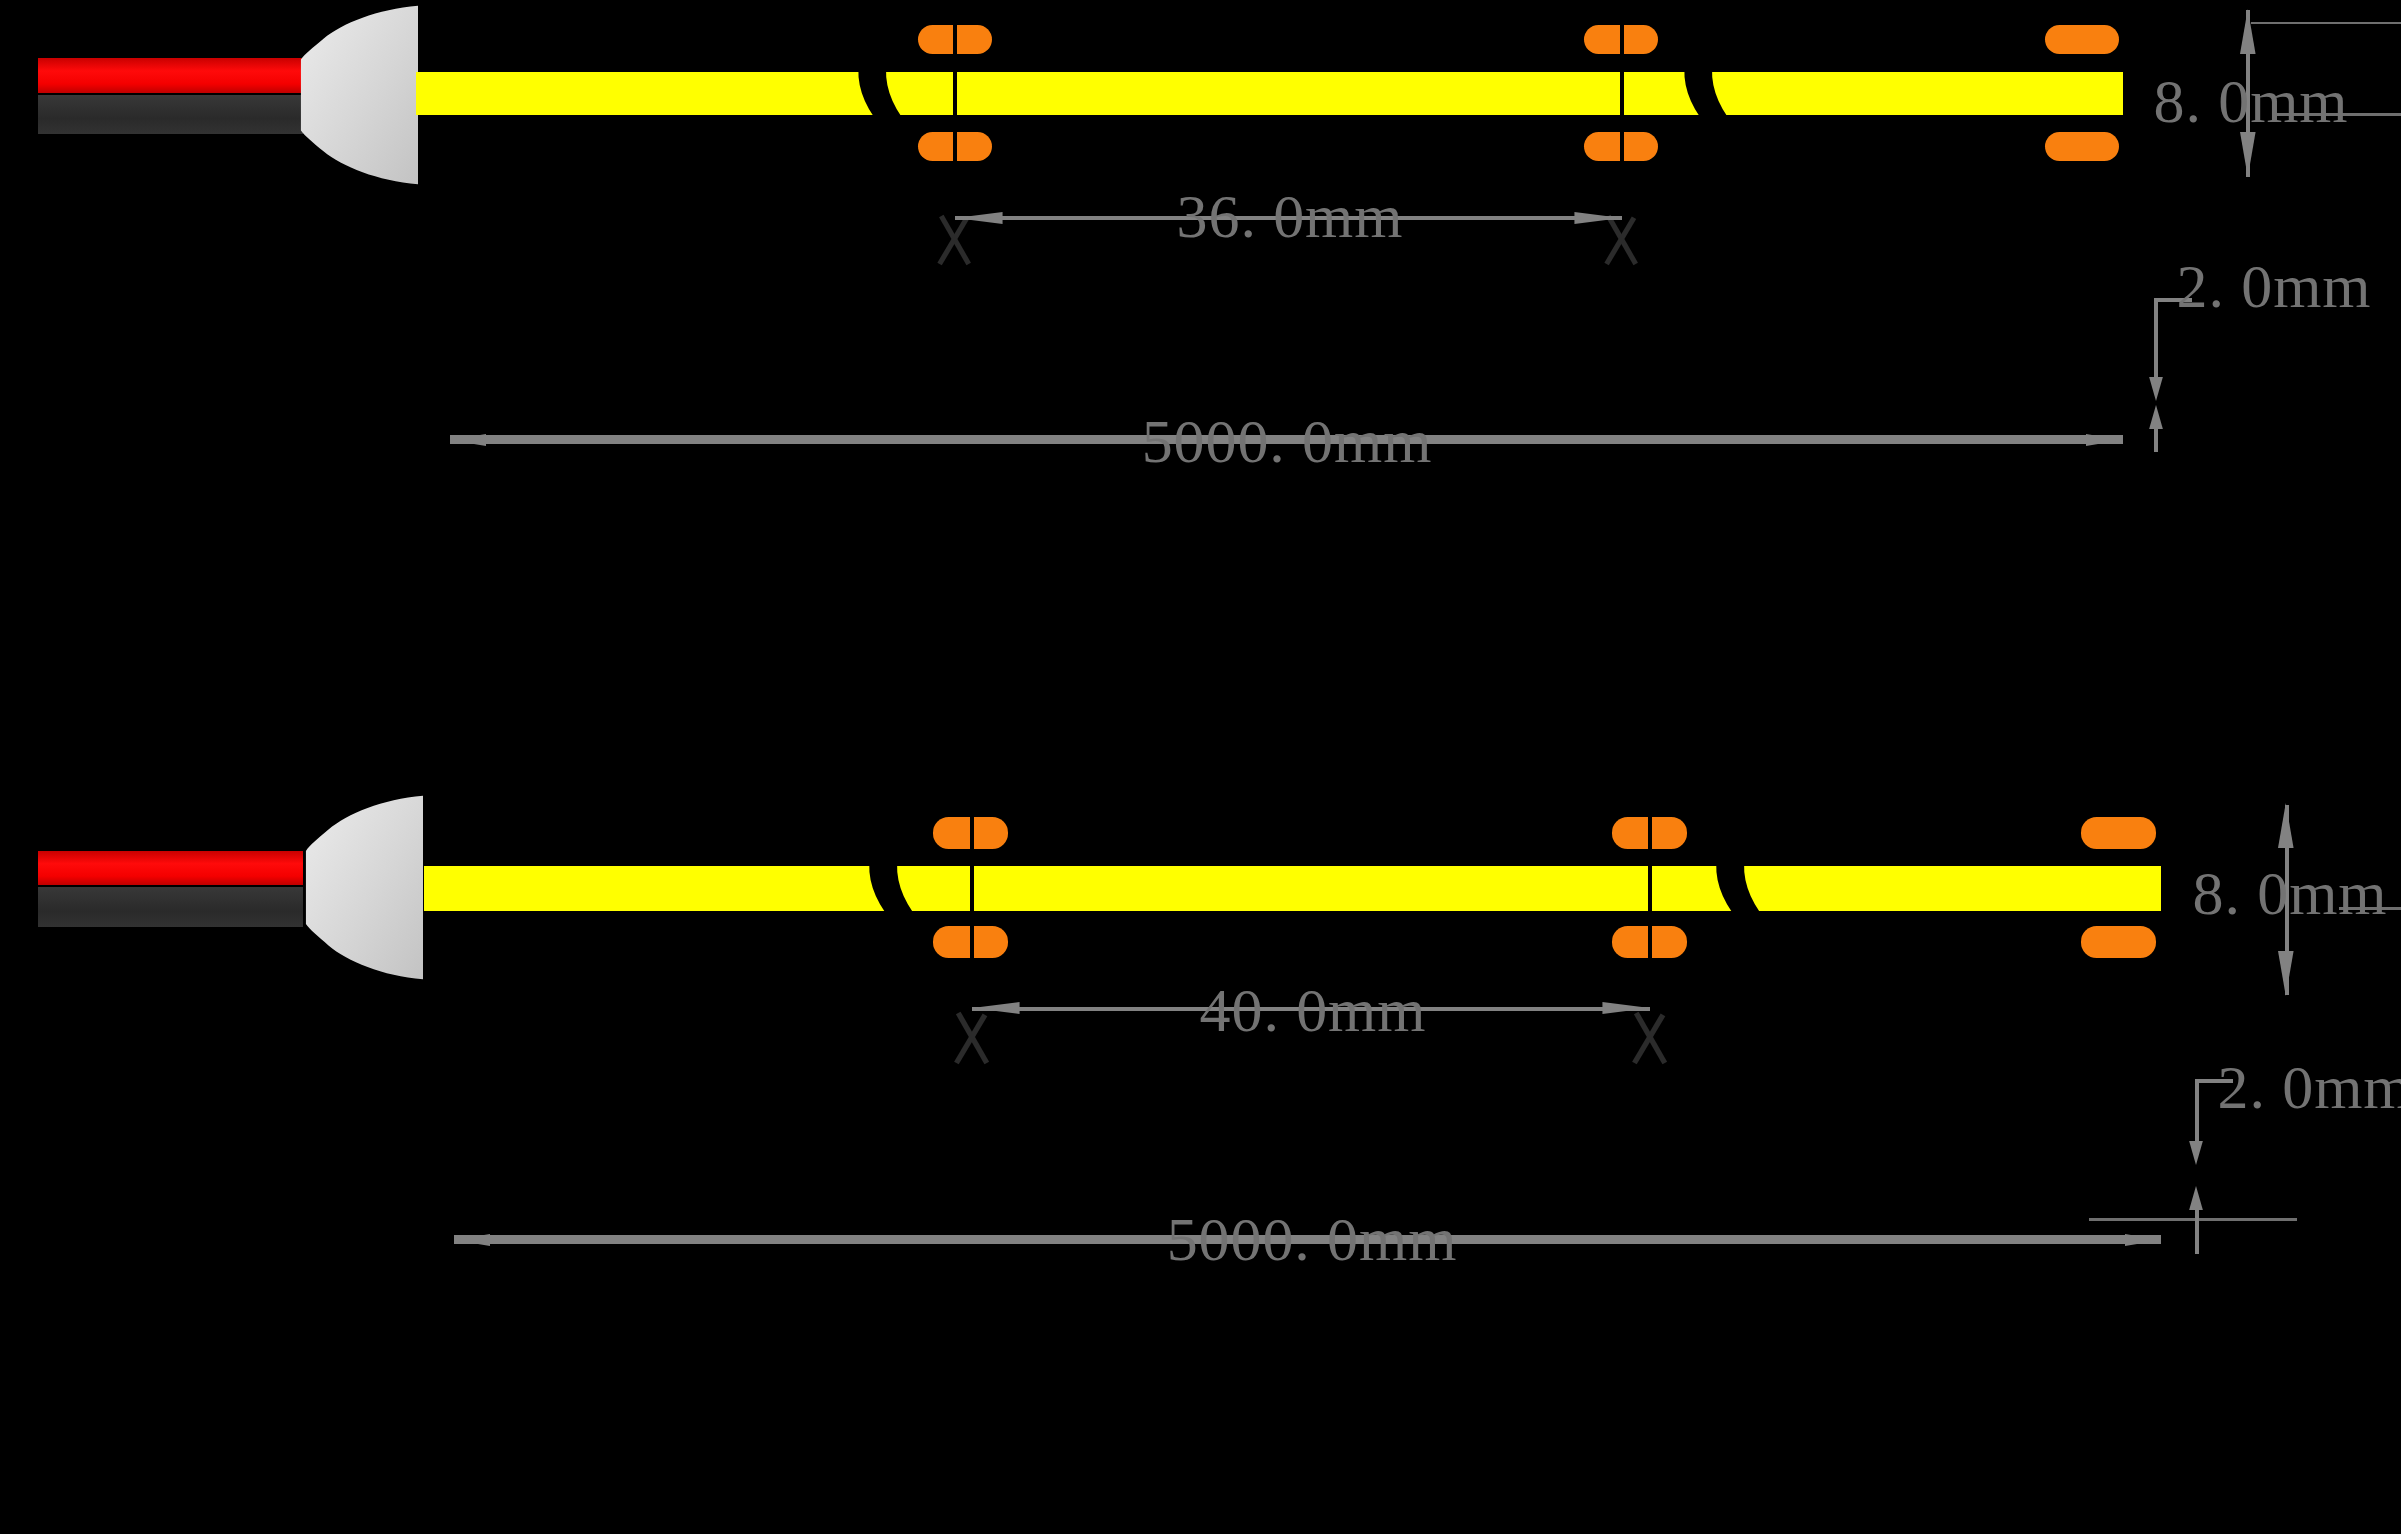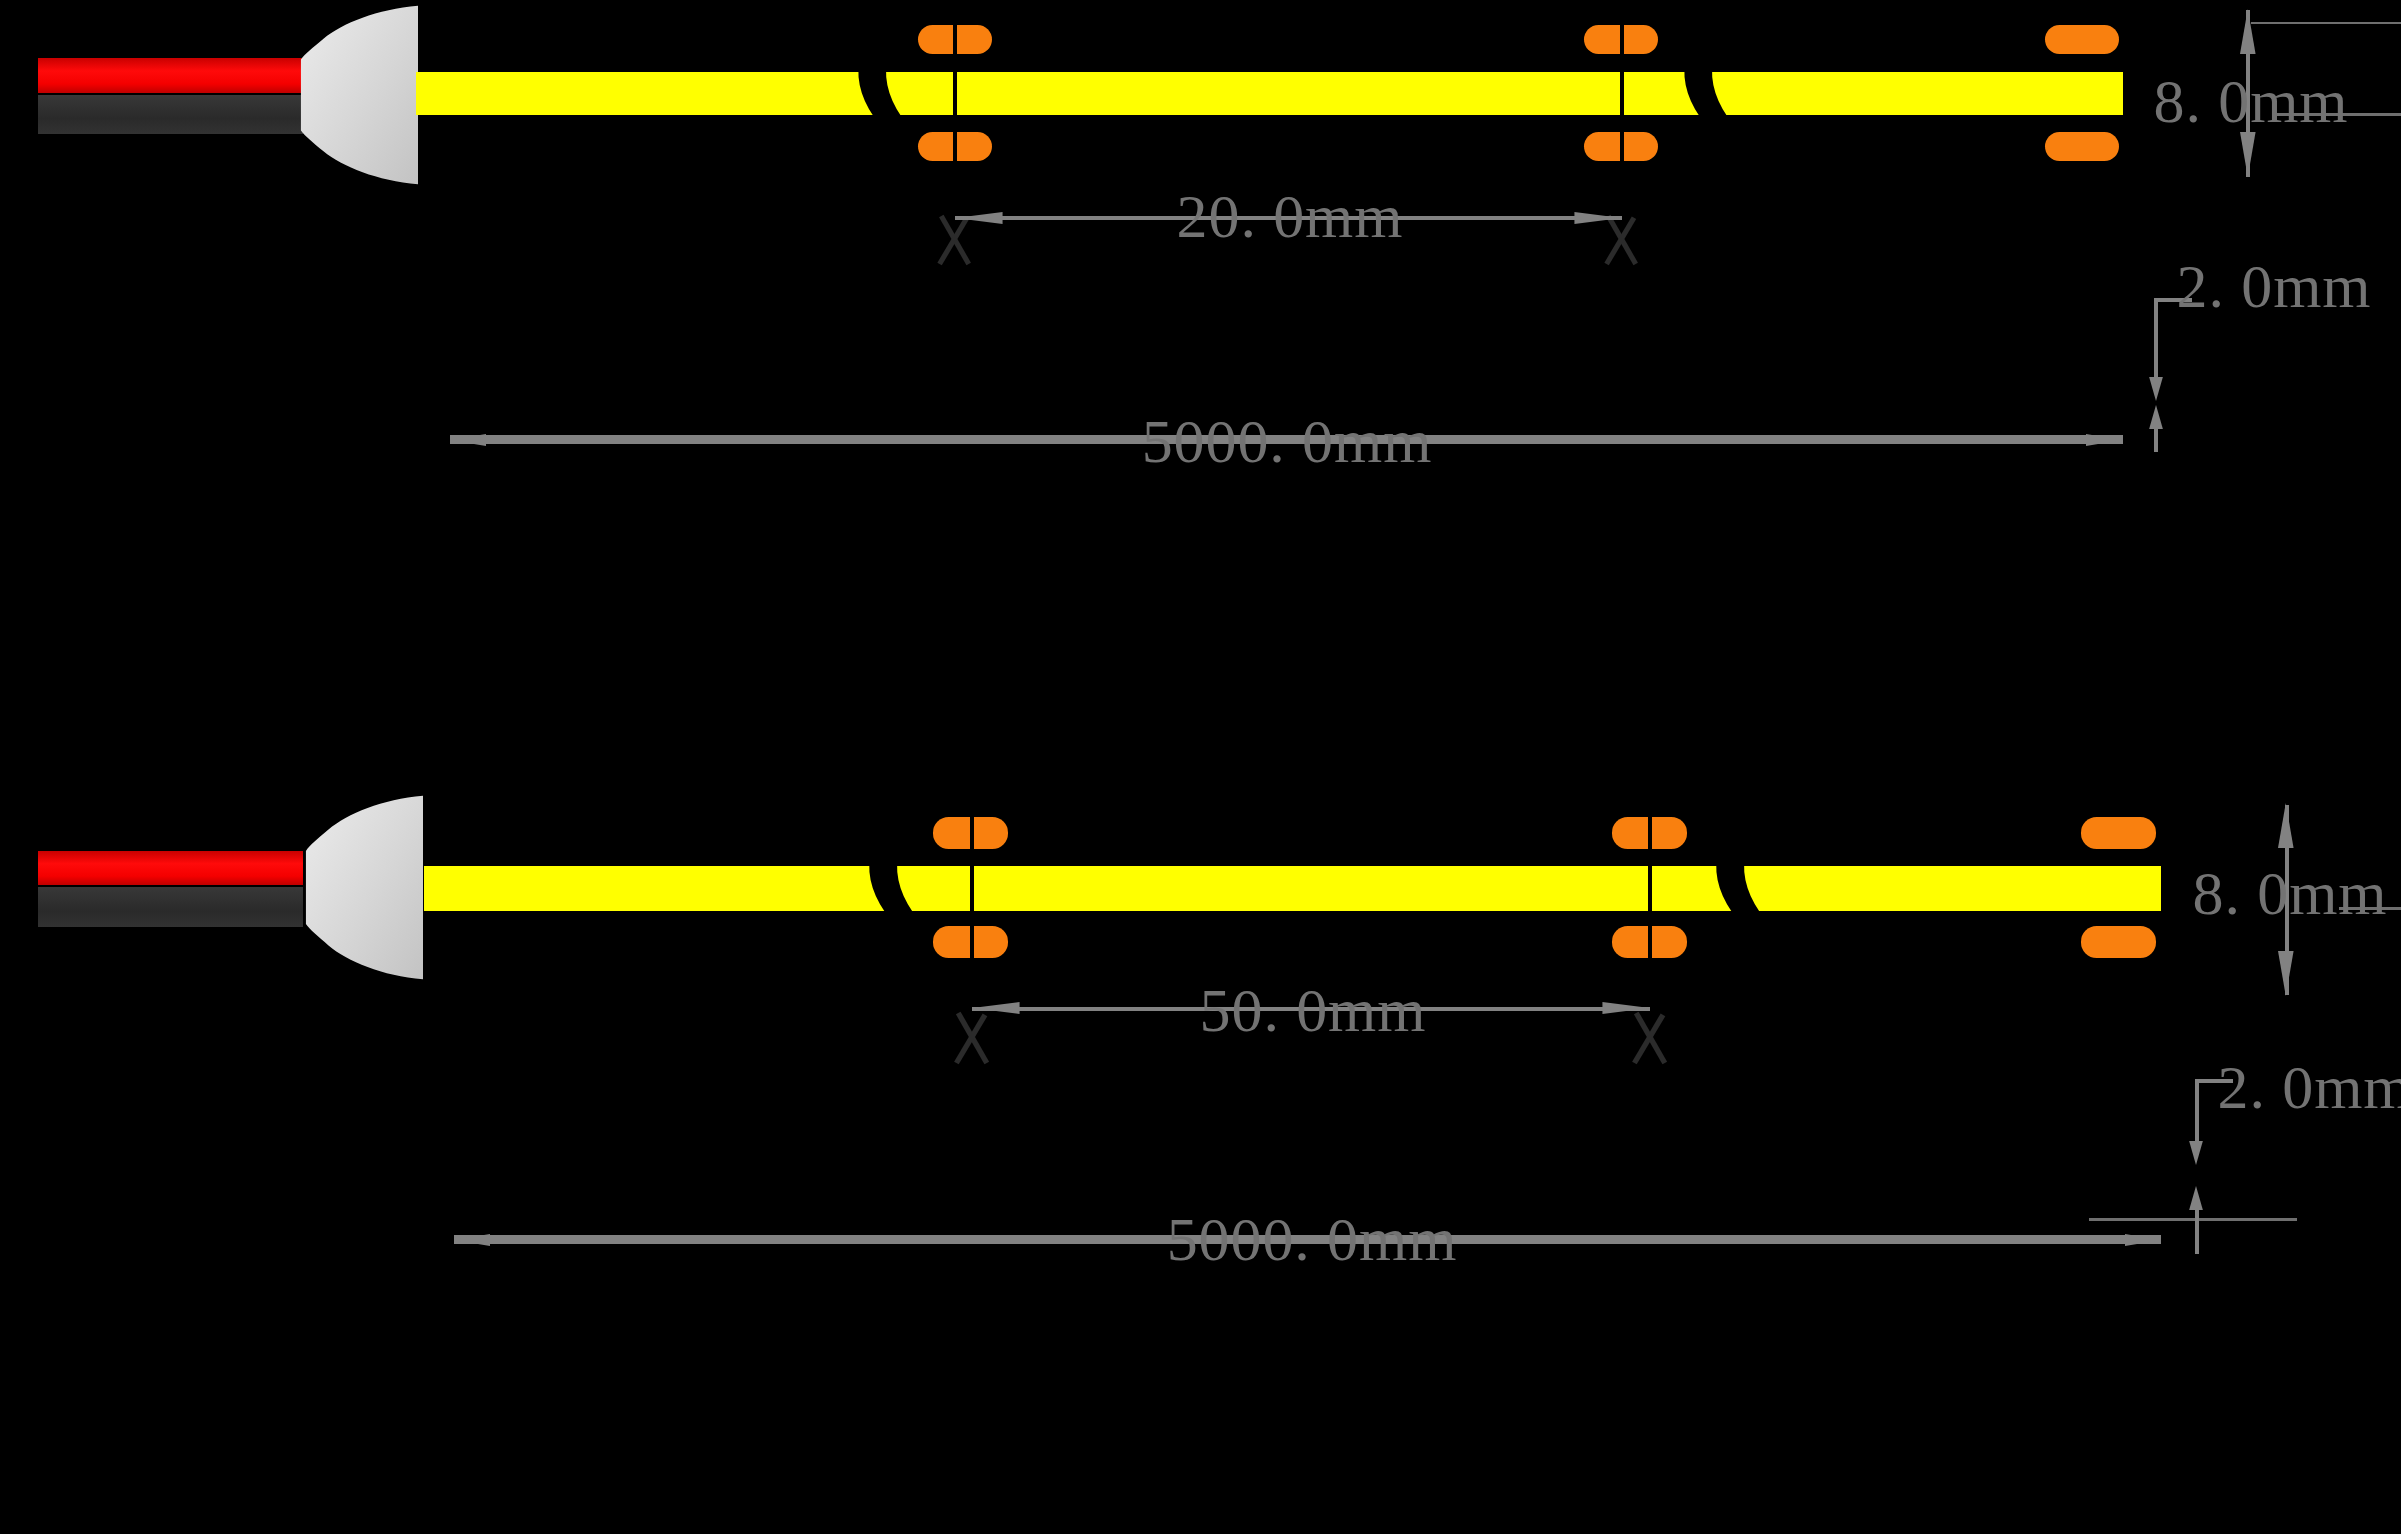--- a/index.html
+++ b/index.html
@@ -66,21 +66,21 @@
       <line x1="38" y1="2" x2="6" y2="56" stroke="#2b2b2b" stroke-width="6"></line>
     </svg>
 
     <div class="abs dim" style="left:955px;top:216px;width:667px;height:4.3px;"></div>
     <svg class="abs" style="left:955px;top:212px;" width="48" height="12" viewBox="0 0 55 14">
         <polygon points="0,7 55,0 55,14" fill="#828282"></polygon>
       </svg>
     <svg class="abs" style="left:1574px;top:212px;" width="48" height="12" viewBox="0 0 55 14">
         <polygon points="55,7 0,0 0,14" fill="#828282"></polygon>
       </svg>
-    <div class="abs dim-label" style="left:1290px;top:216px;">20. 0mm</div>
+    <div class="abs dim-label" style="left:1290px;top:216px;">36. 0mm</div>
 
     <div class="abs dim" style="left:450px;top:435px;width:1673px;height:8.7px;"></div>
     <svg class="abs" style="left:450px;top:434px;" width="36" height="12" viewBox="0 0 42 14">
         <polygon points="0,7 42,0 42,14" fill="#828282"></polygon>
       </svg>
     <svg class="abs" style="left:2086px;top:434px;" width="36" height="12" viewBox="0 0 42 14">
         <polygon points="42,7 0,0 0,14" fill="#828282"></polygon>
       </svg>
     <div class="abs dim-label" style="left:1287px;top:441px;">5000. 0mm</div>
 
@@ -144,21 +144,21 @@
       <line x1="38" y1="2" x2="6" y2="56" stroke="#2b2b2b" stroke-width="6"></line>
     </svg>
 
     <div class="abs dim" style="left:972px;top:1007px;width:678px;height:4.3px;"></div>
     <svg class="abs" style="left:972px;top:1002px;" width="48" height="12" viewBox="0 0 55 14">
         <polygon points="0,7 55,0 55,14" fill="#828282"></polygon>
       </svg>
     <svg class="abs" style="left:1602px;top:1002px;" width="48" height="12" viewBox="0 0 55 14">
         <polygon points="55,7 0,0 0,14" fill="#828282"></polygon>
       </svg>
-    <div class="abs dim-label" style="left:1313px;top:1010px;">50. 0mm</div>
+    <div class="abs dim-label" style="left:1313px;top:1010px;">40. 0mm</div>
 
     <div class="abs dim" style="left:454px;top:1235px;width:1707px;height:8.7px;"></div>
     <div class="abs dim-thin" style="left:2089px;top:1218px;width:208px;height:2.6px;"></div>
     <svg class="abs" style="left:454px;top:1234px;" width="36" height="12" viewBox="0 0 42 14">
         <polygon points="0,7 42,0 42,14" fill="#828282"></polygon>
       </svg>
     <svg class="abs" style="left:2125px;top:1234px;" width="36" height="12" viewBox="0 0 42 14">
         <polygon points="42,7 0,0 0,14" fill="#828282"></polygon>
       </svg>
     <div class="abs dim-label" style="left:1312px;top:1239px;">5000. 0mm</div>

